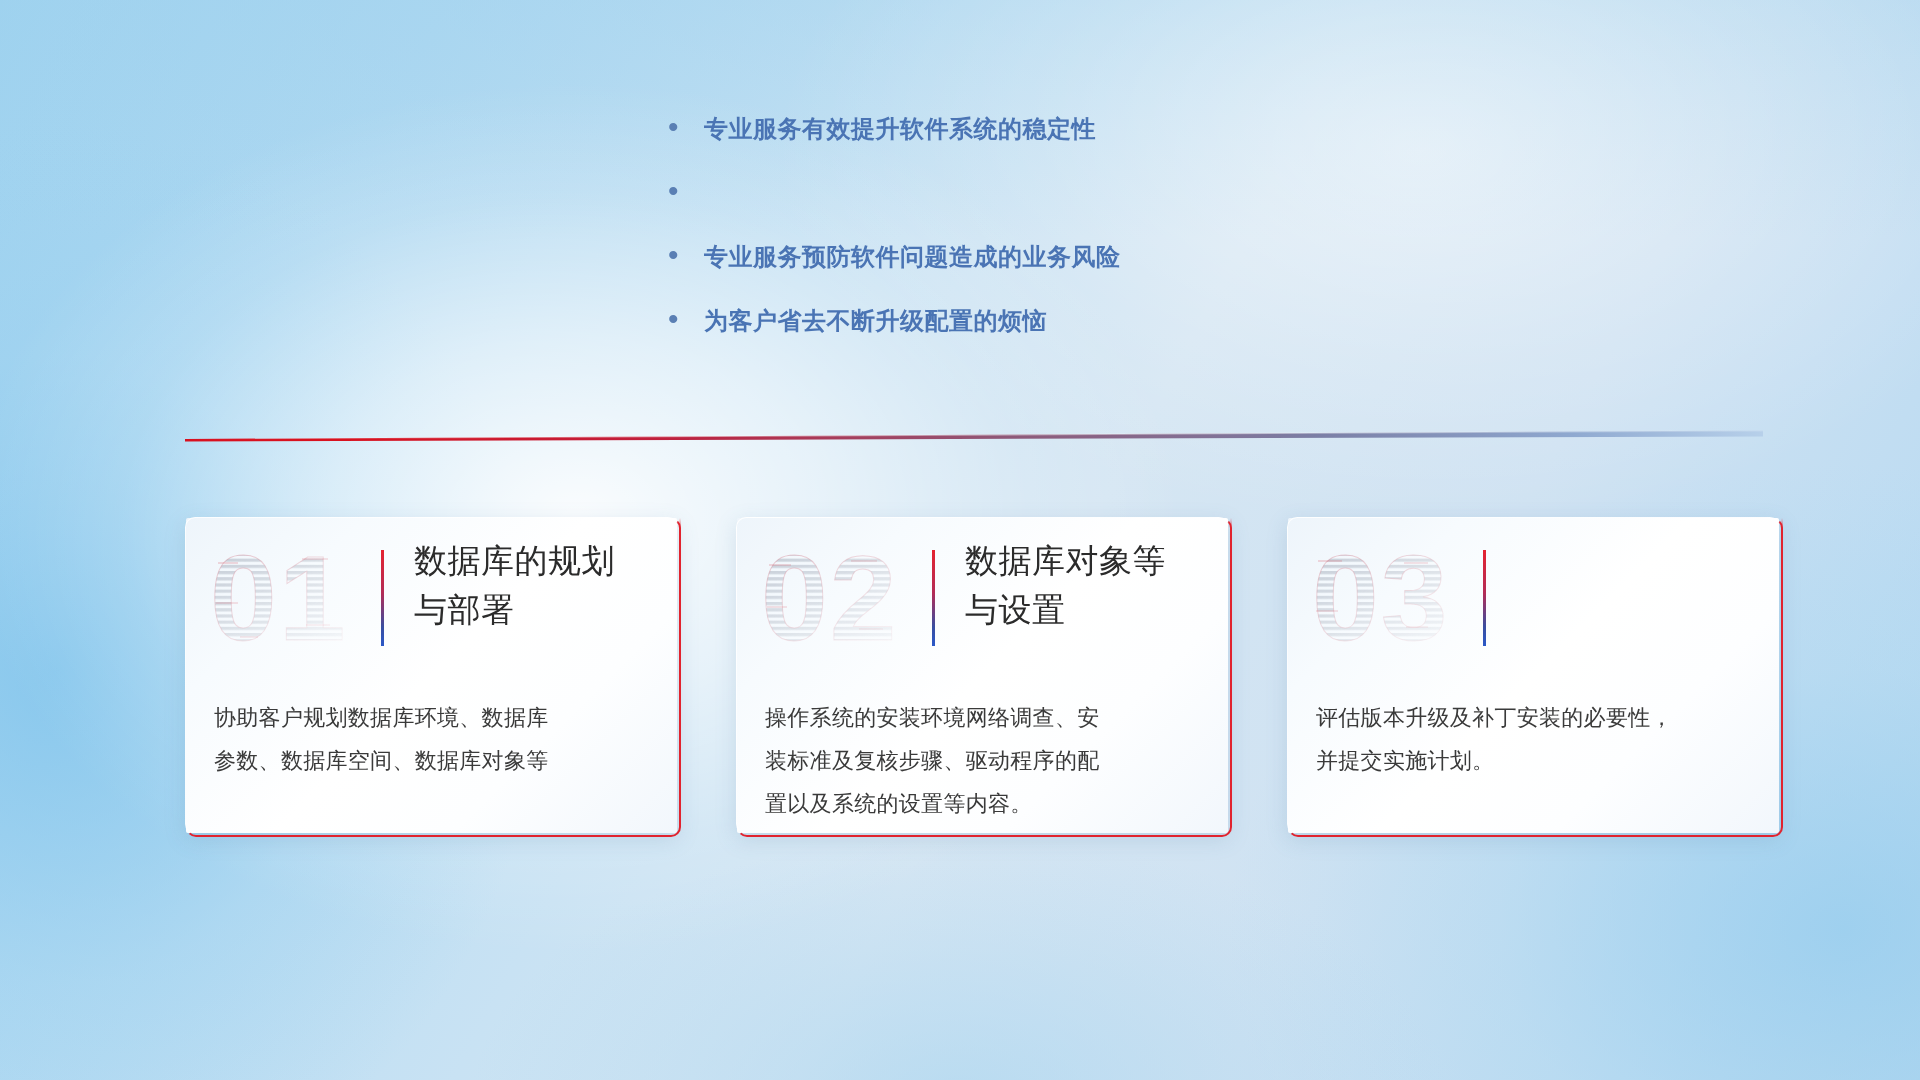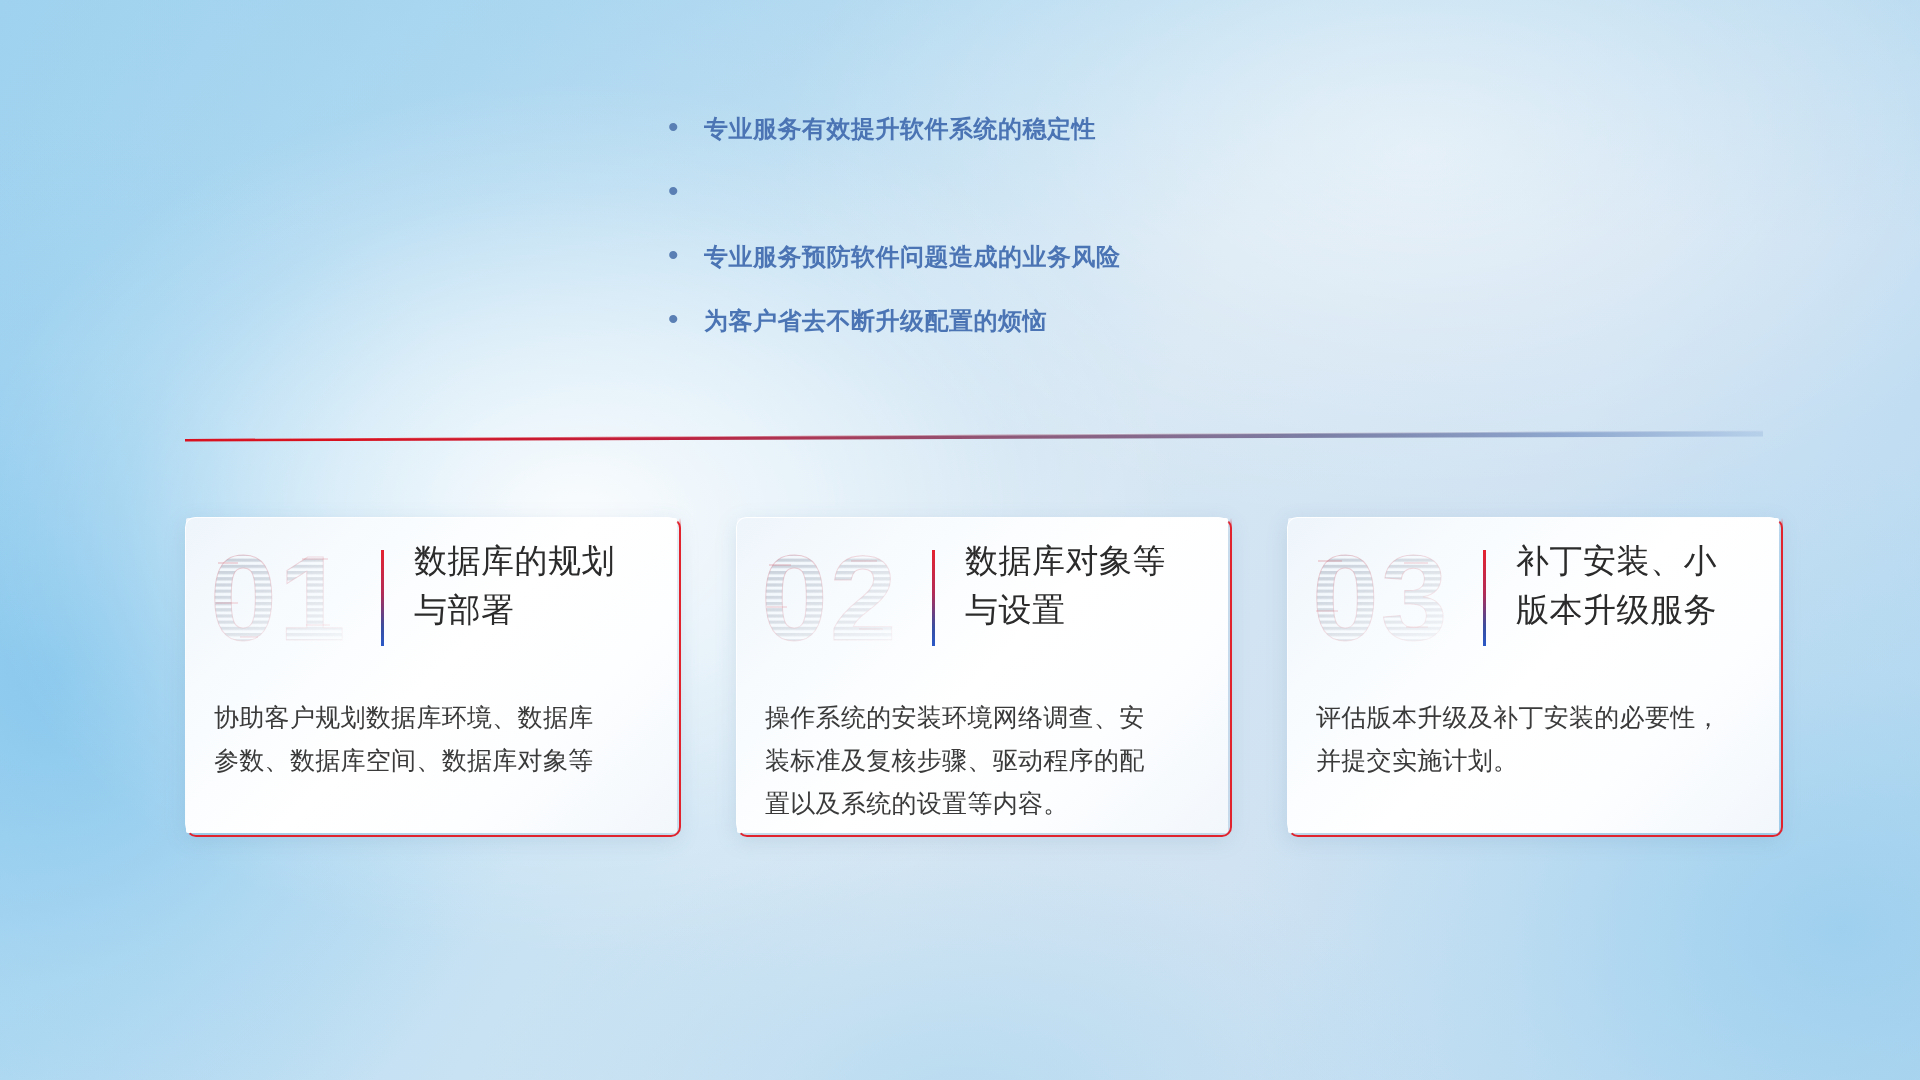--- a/index.html
+++ b/index.html
@@ -50,21 +50,21 @@
     background:linear-gradient(180deg,rgba(225,35,46,0),#e1232e);}
 
   .card-head{position:absolute;left:0;top:18px;width:100%;height:130px;}
   .num{position:absolute;left:24px;top:4px;width:150px;height:118px;}
   .divbar{position:absolute;left:195px;top:14px;width:3px;height:96px;
           background:linear-gradient(180deg,#e52330 0%,#b32c56 45%,#3a4ea0 80%,#2a58c8 100%);}
   .ctitle{position:absolute;left:228px;top:0px;width:250px;
           font-size:33px;line-height:49px;color:#2b2b2b;letter-spacing:.5px;}
 
   .card-body{position:absolute;left:28px;top:178px;width:438px;
-             font-size:25px;line-height:43px;color:#3a3a3a;letter-spacing:.3px;}
+             font-size:22px;line-height:43px;color:#3a3a3a;letter-spacing:.3px;}
 </style>
 </head>
 <body>
 
 <div id="bg">
   <div class="bgl g1"></div>
   <div class="bgl g7"></div>
   <div class="bgl g3"></div>
   <div class="bgl g5"></div>
   <div class="bgl g4"></div>
@@ -248,24 +248,20 @@
           </g>
           <g mask="url(#m3)" opacity=".28">
             <rect x="6" y="20" width="24" height="2" fill="#d8606e"></rect>
             <rect x="92" y="22" width="24" height="2" fill="#d8606e"></rect>
             <rect x="4" y="70" width="22" height="2" fill="#d8606e"></rect>
             <rect x="94" y="86" width="22" height="2" fill="#d8606e"></rect>
           </g>
         </svg>
       </div>
       <div class="divbar"></div>
-      <div class="ctitle">
-        <div>补丁安装、小</div>
-        <div>版本升级服务</div>
-      </div>
     </div>
     <div class="card-body">
       <div>评估版本升级及补丁安装的必要性，</div>
       <div>并提交实施计划。</div>
       <div></div>
     </div>
   </div>
 
 </div>
 

